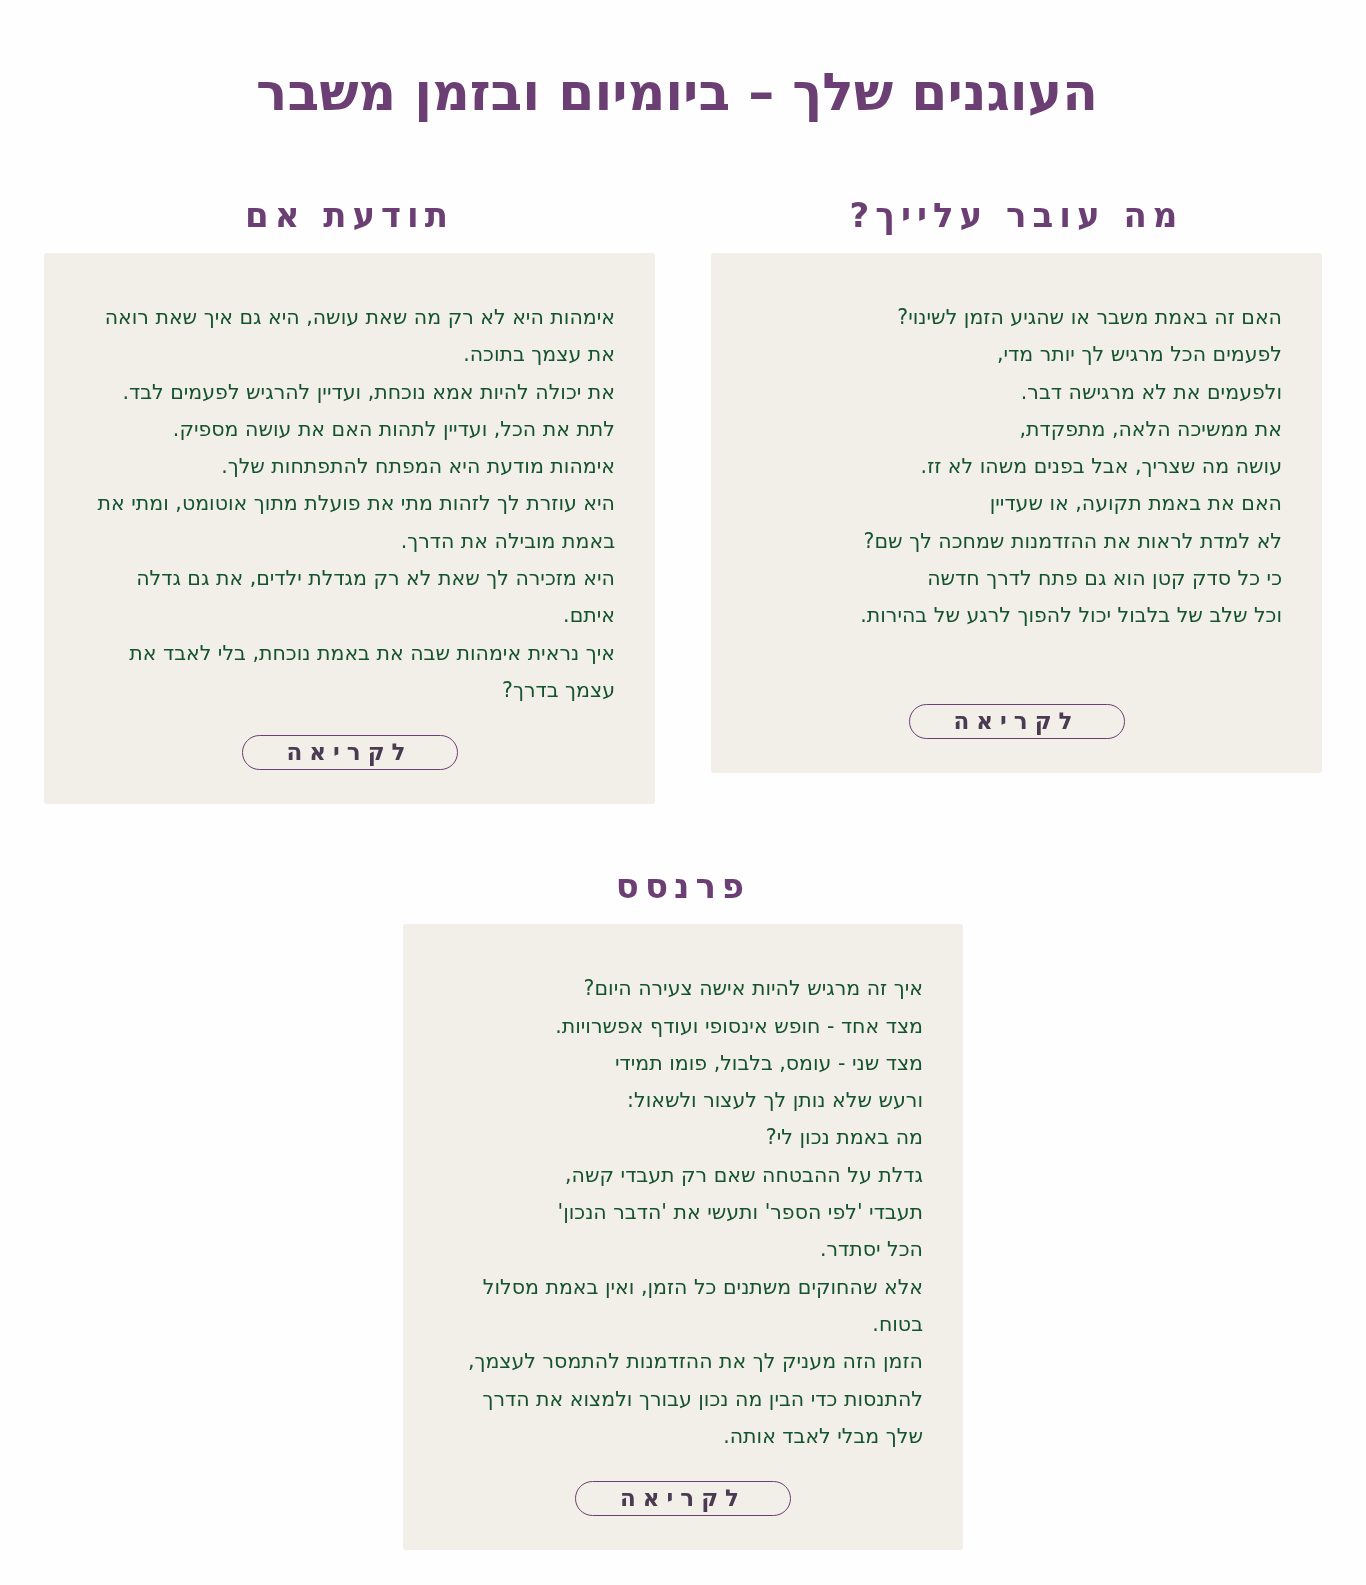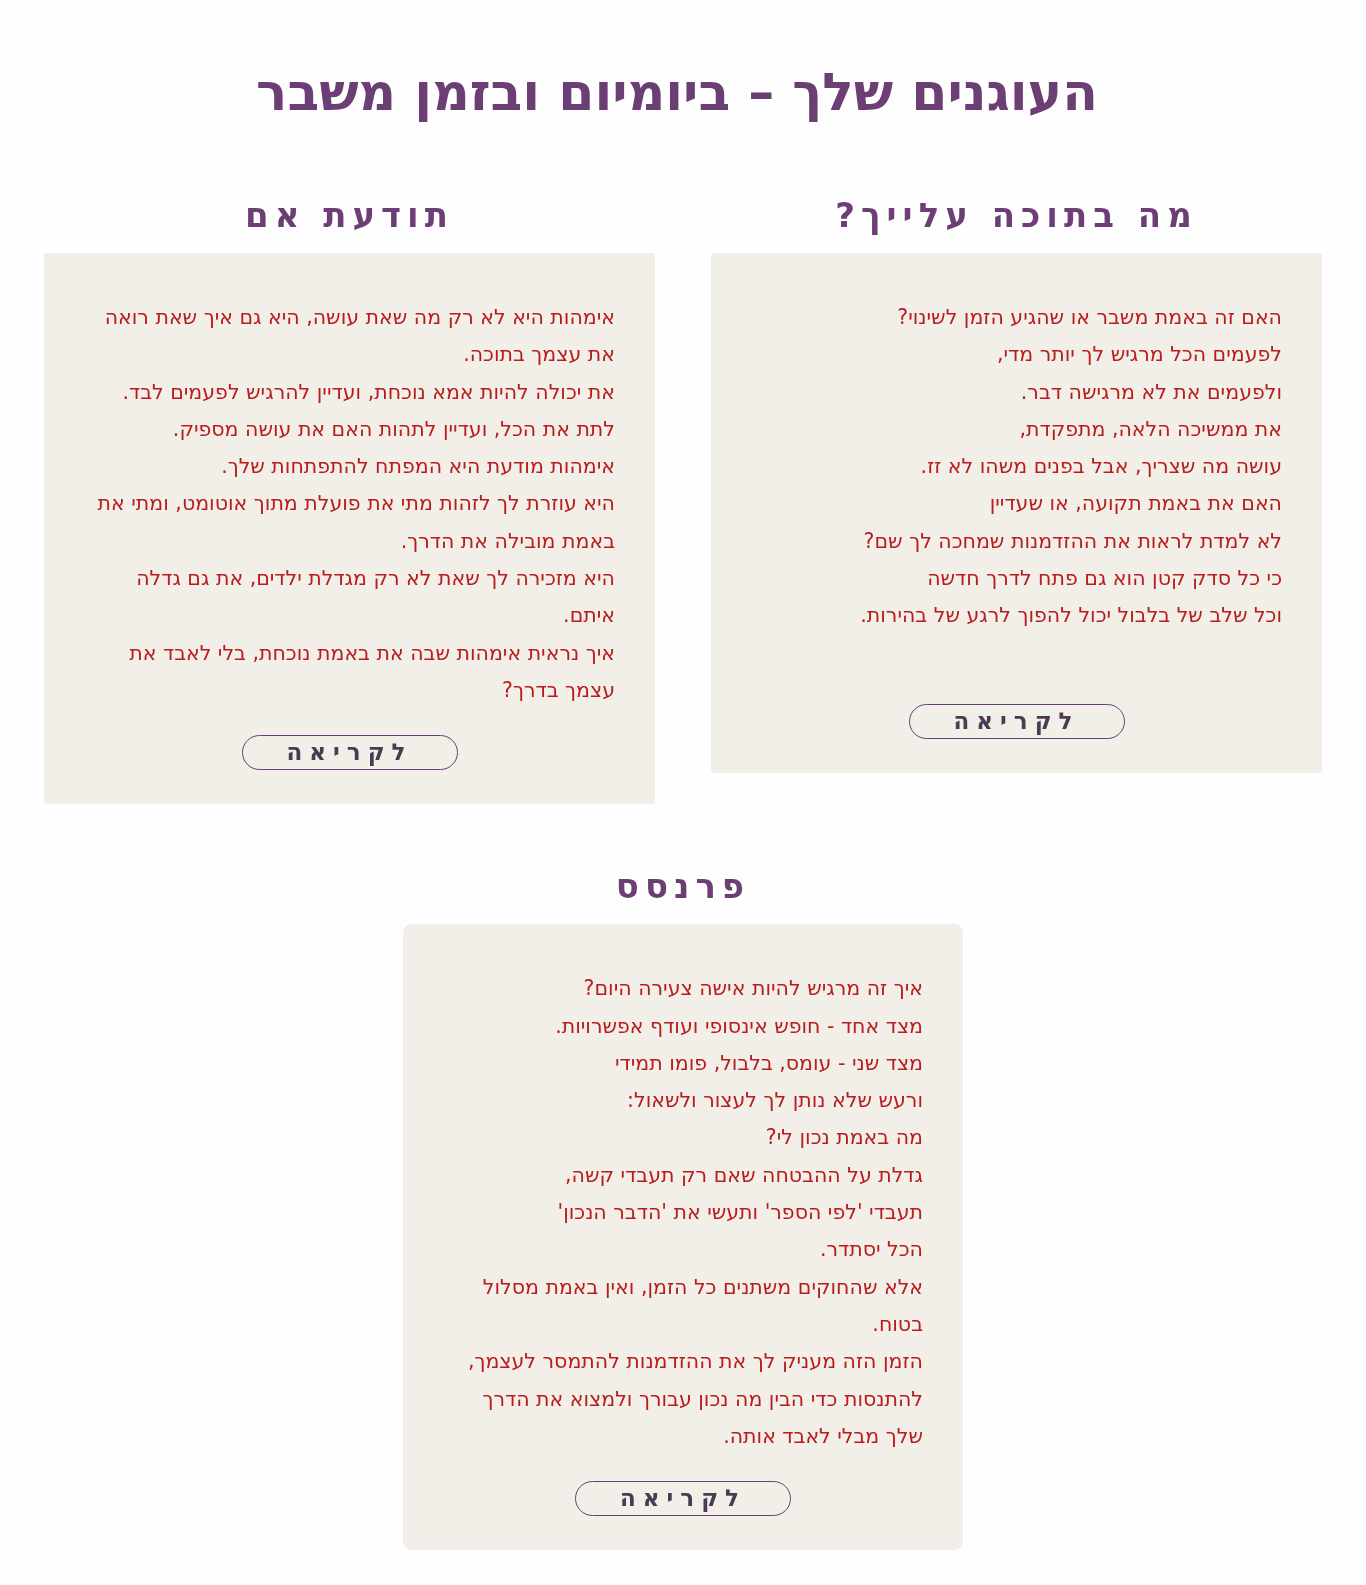--- a/index.html
+++ b/index.html
@@ -81,21 +81,21 @@
     border-radius: 6px;
     background:
       repeating-linear-gradient(90deg, rgba(242,239,233,1) 0 8px, rgba(242,239,233,0) 8px 11px) ,
       repeating-linear-gradient(0deg, rgba(242,239,233,1) 0 7px, rgba(242,239,233,0) 7px 10px);
     z-index: -1;
     pointer-events: none;
   }
   .card-inner-text {
     font-size: 20.5px;
     line-height: 1.82;
-    color: #b91c1c;
+    color: #14532d;
     text-align: right;
     white-space: pre-line;
     font-weight: 400;
   }
   .card-body-wrap {
     flex: 1 1 auto;
   }
   .btn-wrap {
     display: flex;
     justify-content: center;
@@ -118,35 +118,34 @@
     margin-top: 62px;
     display: flex;
     flex-direction: column;
     align-items: center;
   }
   .bottom-card-col {
     width: 560px;
   }
   .bottom-card {
     min-height: 540px;
-    border-radius: 9px;
   }
   .spacer-bottom { height: 50px; }
 </style>
 </head>
 <body>
 
 <div class="page">
 
   <h1 class="main-title">העוגנים שלך – ביומיום ובזמן משבר</h1>
 
   <div class="top-row">
 
     <div class="col">
-      <div class="section-title">מה בתוכה עלייך?</div>
+      <div class="section-title">מה עובר עלייך?</div>
       <div class="card">
         <div class="card-body-wrap">
           <div class="card-inner-text">האם זה באמת משבר או שהגיע הזמן לשינוי?
 לפעמים הכל מרגיש לך יותר מדי,
 ולפעמים את לא מרגישה דבר.
 את ממשיכה הלאה, מתפקדת,
 עושה מה שצריך, אבל בפנים משהו לא זז.
 האם את באמת תקועה, או שעדיין
 לא למדת לראות את ההזדמנות שמחכה לך שם?
 כי כל סדק קטן הוא גם פתח לדרך חדשה

